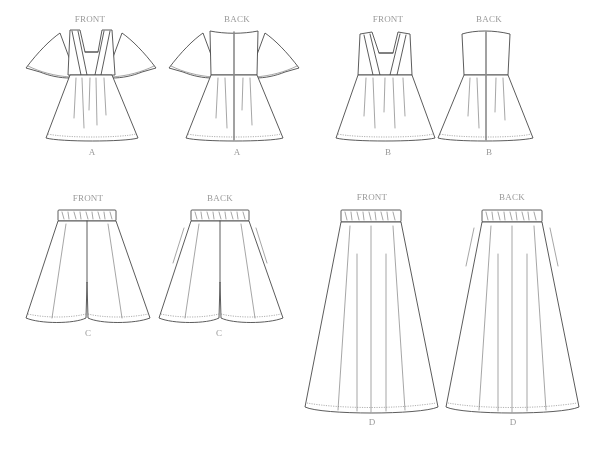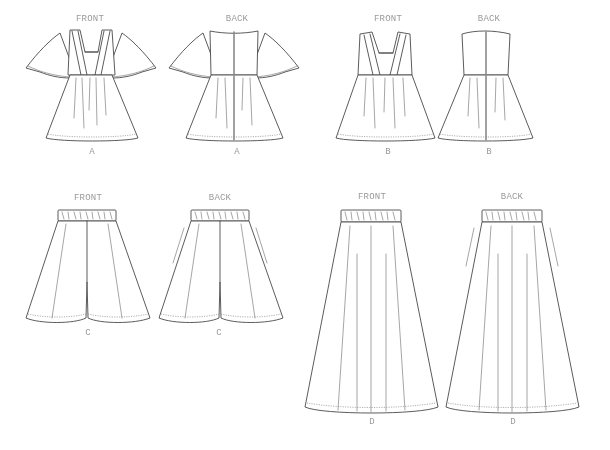--- a/index.html
+++ b/index.html
@@ -1,18 +1,18 @@
 <!DOCTYPE html>
 <html><head>
 <meta charset="utf-8">
 <style>
   html, body { margin:0; padding:0; background:#ffffff; }
   body { width:610px; height:450px; position:relative; overflow:hidden; font-family:"Liberation Sans", sans-serif; }
   .view { position:absolute; }
-  .lbl { position:absolute; font-family:Liberation Mono, monospace; font-size:9px; color:#9a9a9a; text-align:right; letter-spacing:0.2px; transform:translateX(-50%); white-space:nowrap; }
+  .lbl { position:absolute; font-family:Liberation Serif, serif; font-size:9px; color:#9a9a9a; text-align:right; letter-spacing:0.2px; transform:translateX(-50%); white-space:nowrap; }
   svg { position:absolute; left:0; top:0; }
   .ln { fill:none; stroke:#4a4a4a; stroke-width:0.9; stroke-linejoin:round; stroke-linecap:round; }
   .fl { fill:#ffffff; stroke:#4a4a4a; stroke-width:0.9; stroke-linejoin:round; }
   .thin { fill:none; stroke:#6a6a6a; stroke-width:0.6; stroke-linecap:round; }
   .dash { fill:none; stroke:#7a7a7a; stroke-width:0.6; stroke-dasharray:1.2 1.2; }
 </style>
 </head>
 <body>
 
 <svg width="610" height="450" viewBox="0 0 610 450">

